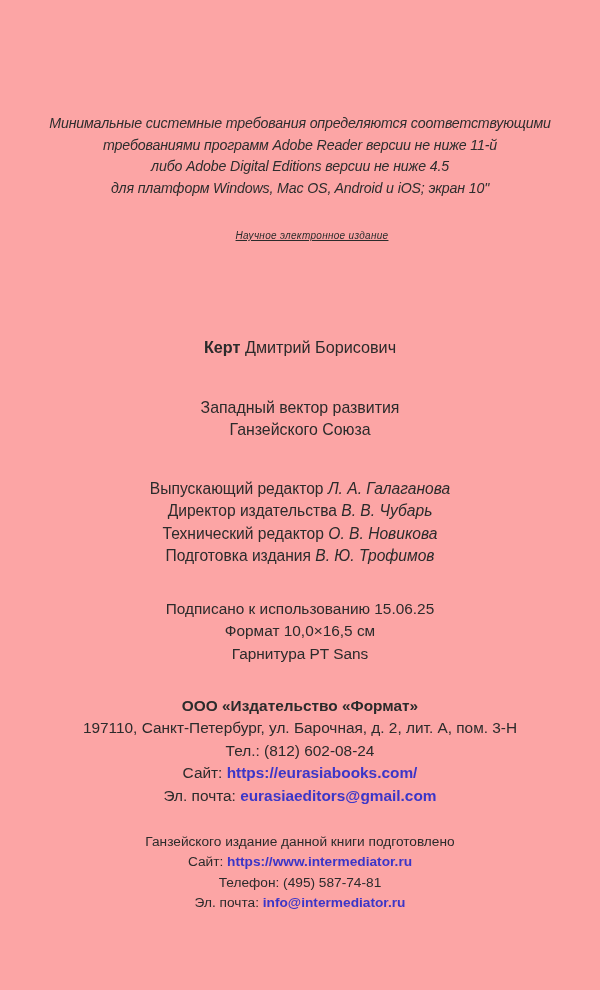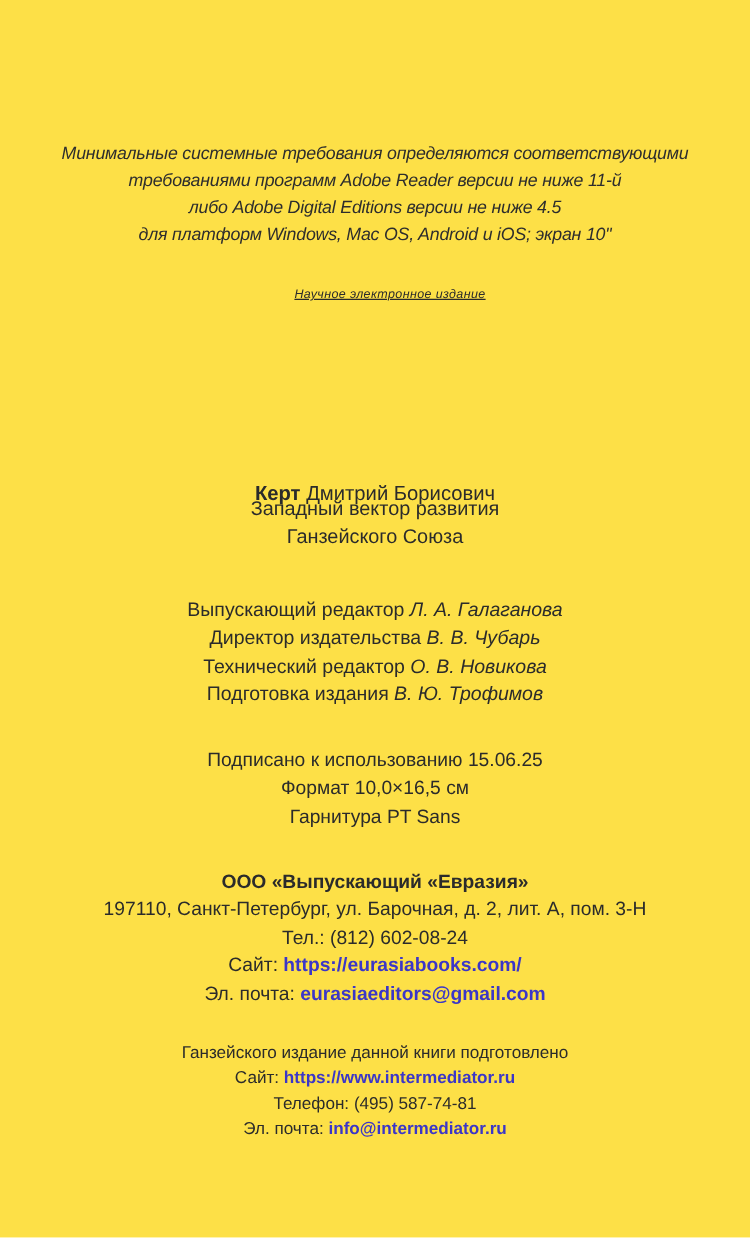--- a/index.html
+++ b/index.html
@@ -14,21 +14,21 @@
     font-family: "Liberation Sans", "DejaVu Sans", sans-serif;
     color: #2b2b2b;
     -webkit-font-smoothing: antialiased;
   }
   .page {
     position: relative;
     width: 600px;
     height: 990px;
     box-sizing: border-box;
     overflow: hidden;
-    background: #fde047;
+    background: #fca5a5;
   }
   .block {
     text-align: center;
     width: 100%;
   }
   .line {
     display: block;
     white-space: nowrap;
   }
 
@@ -65,21 +65,20 @@
     line-height: 22px;
   }
 
   
   #author {
     position: absolute;
     top: 336px;
     left: 0;
     font-size: 16.2px;
     line-height: 23px;
-    margin-top: 48px;
   }
   #author .surname { font-weight: bold; }
 
   
   #book-title {
     position: absolute;
     top: 368px;
     left: 0;
     font-size: 16.4px;
     line-height: 24px;
@@ -176,21 +175,21 @@
     <span class="line"><span>Подготовка издания </span><span class="person">В. Ю. Трофимов</span></span>
   </div>
 
   <div class="block" id="production">
     <span class="line"><span>Подписано к использованию </span><span>15.06.25</span></span>
     <span class="line">Формат 10,0×16,5 см</span>
     <span class="line">Гарнитура PT Sans</span>
   </div>
 
   <div class="block" id="publisher">
-    <span class="line">ООО «Выпускающий «Евразия»</span>
+    <span class="line">ООО «Издательство «Формат»</span>
     <span class="line">197110, Санкт-Петербург, ул. Барочная, д. 2, лит. А, пом. 3-Н</span>
     <span class="line">Тел.: (812) 602-08-24</span>
     <span class="line"><span>Сайт: </span><a class="link" href="#">https://eurasiabooks.com/</a></span>
     <span class="line"><span>Эл. почта: </span><a class="link" href="#">eurasiaeditors@gmail.com</a></span>
   </div>
 
   <div class="block" id="producer">
     <span class="line">Ганзейского издание данной книги подготовлено</span>
     <span class="line"><span>Сайт: </span><a class="link" href="#">https://www.intermediator.ru</a></span>
     <span class="line">Телефон: (495) 587-74-81</span>

